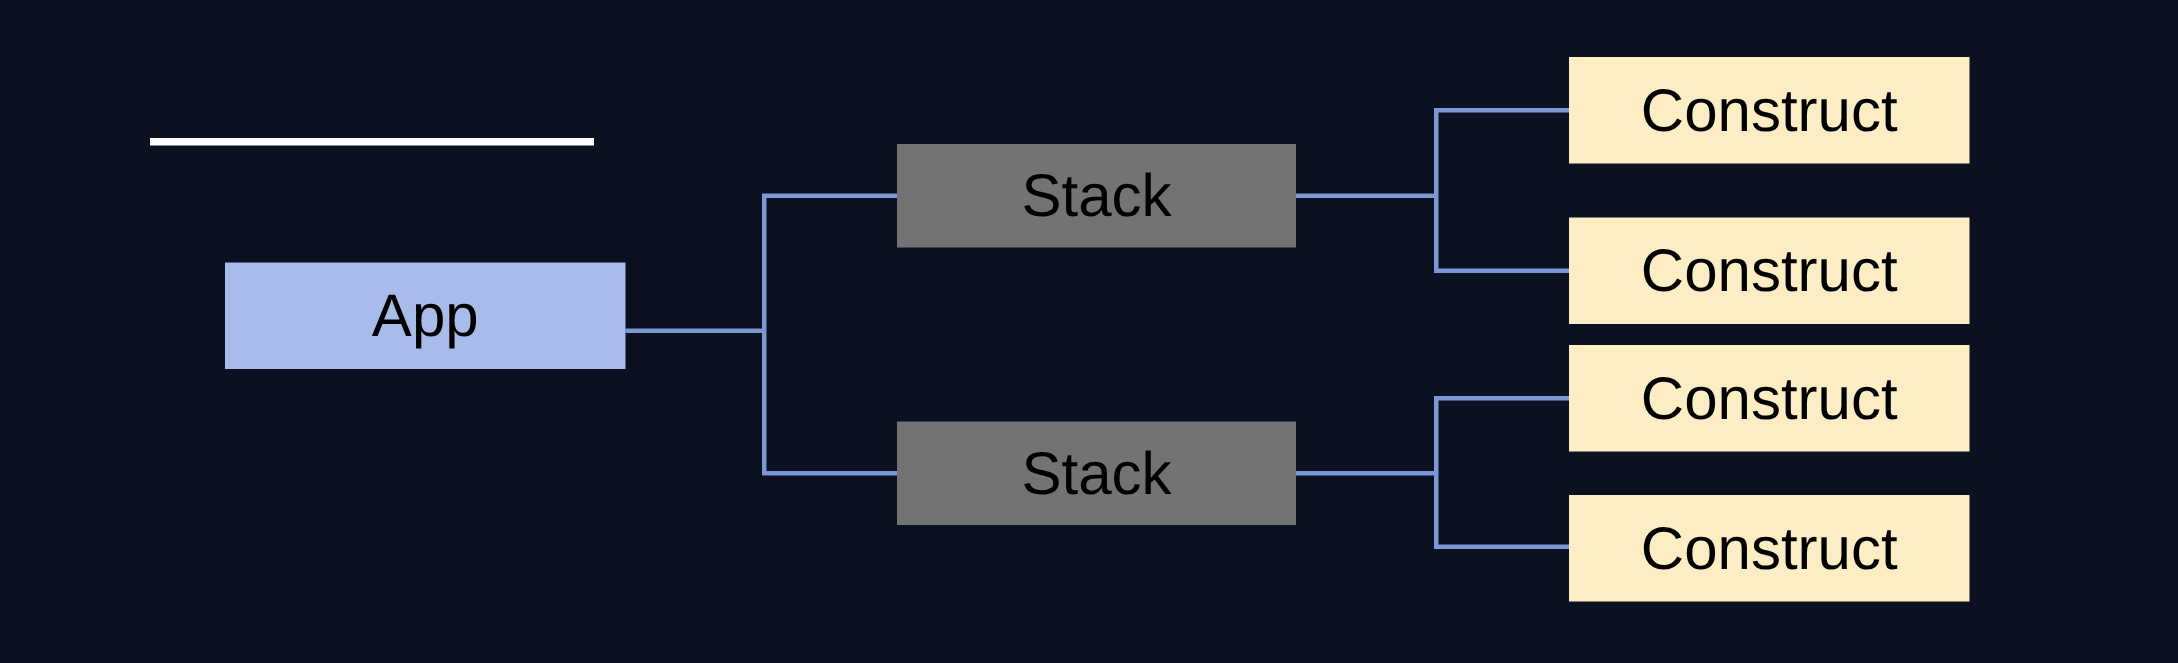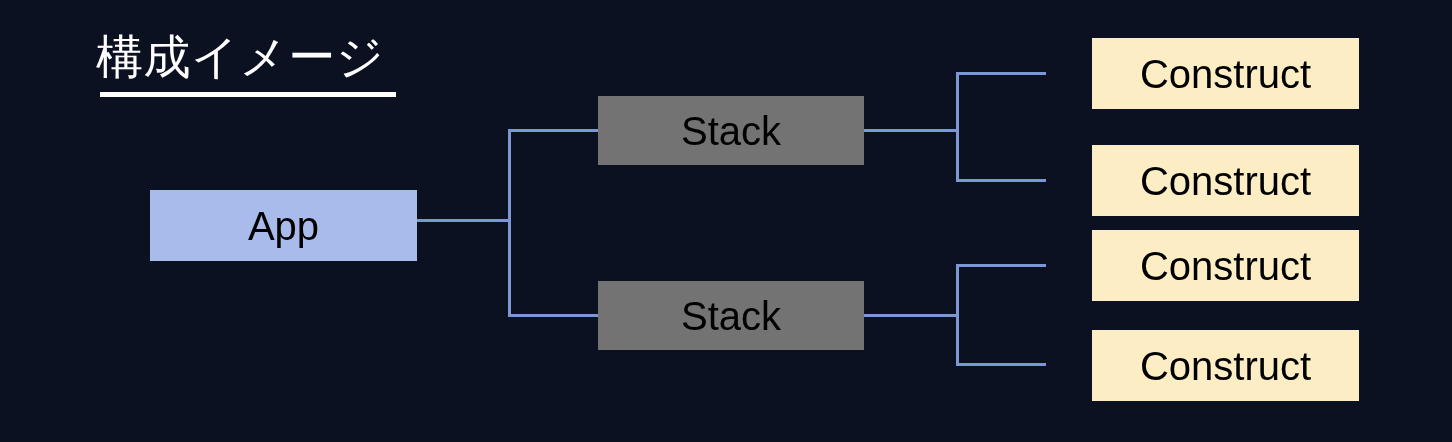--- a/index.html
+++ b/index.html
@@ -46,37 +46,35 @@
     white-space: nowrap;
   }
   .node-app {
     background: #a8bbeb;
   }
   .node-stack {
     background: #737373;
   }
   .node-construct {
     background: #fcedc4;
-    margin-left: 46px;
   }
   #svg-edges {
     position: absolute;
     left: 0;
     top: 0;
     width: 1452px;
     height: 442px;
     pointer-events: none;
   }
 </style>
 </head>
 <body>
 
 <div id="canvas">
 
-  <div id="title">構成イメージ</div>
   <div id="title-underline"></div>
 
   <svg id="svg-edges" viewBox="0 0 1452 442" xmlns="http://www.w3.org/2000/svg">
 
     <path d="M417,220.5 H508" stroke="#7b97d4" stroke-width="3" fill="none"></path>
 
     <path d="M509.5,130.5 V315.5" stroke="#7b97d4" stroke-width="3" fill="none"></path>
 
     <path d="M508,130.5 H598" stroke="#7b97d4" stroke-width="3" fill="none"></path>
 
@@ -86,21 +84,21 @@
     <path d="M957.5,73.5 V180.5" stroke="#7b97d4" stroke-width="3" fill="none"></path>
     <path d="M956,73.5 H1046" stroke="#7b97d4" stroke-width="3" fill="none"></path>
     <path d="M956,180.5 H1046" stroke="#7b97d4" stroke-width="3" fill="none"></path>
 
     <path d="M864,315.5 H956" stroke="#7b97d4" stroke-width="3" fill="none"></path>
     <path d="M957.5,265.5 V364.5" stroke="#7b97d4" stroke-width="3" fill="none"></path>
     <path d="M956,265.5 H1046" stroke="#7b97d4" stroke-width="3" fill="none"></path>
     <path d="M956,364.5 H1046" stroke="#7b97d4" stroke-width="3" fill="none"></path>
   </svg>
 
-  <div class="node node-app" style="left:150px; top:190px; width:267px; height:71px;">
+  <div class="node node-app" style="left:150px; top:175px; width:267px; height:71px;">
     <span>App</span>
   </div>
 
   <div class="node node-stack" style="left:598px; top:96px; width:266px; height:69px;">
     <span>Stack</span>
   </div>
 
   <div class="node node-stack" style="left:598px; top:281px; width:266px; height:69px;">
     <span>Stack</span>
   </div>

